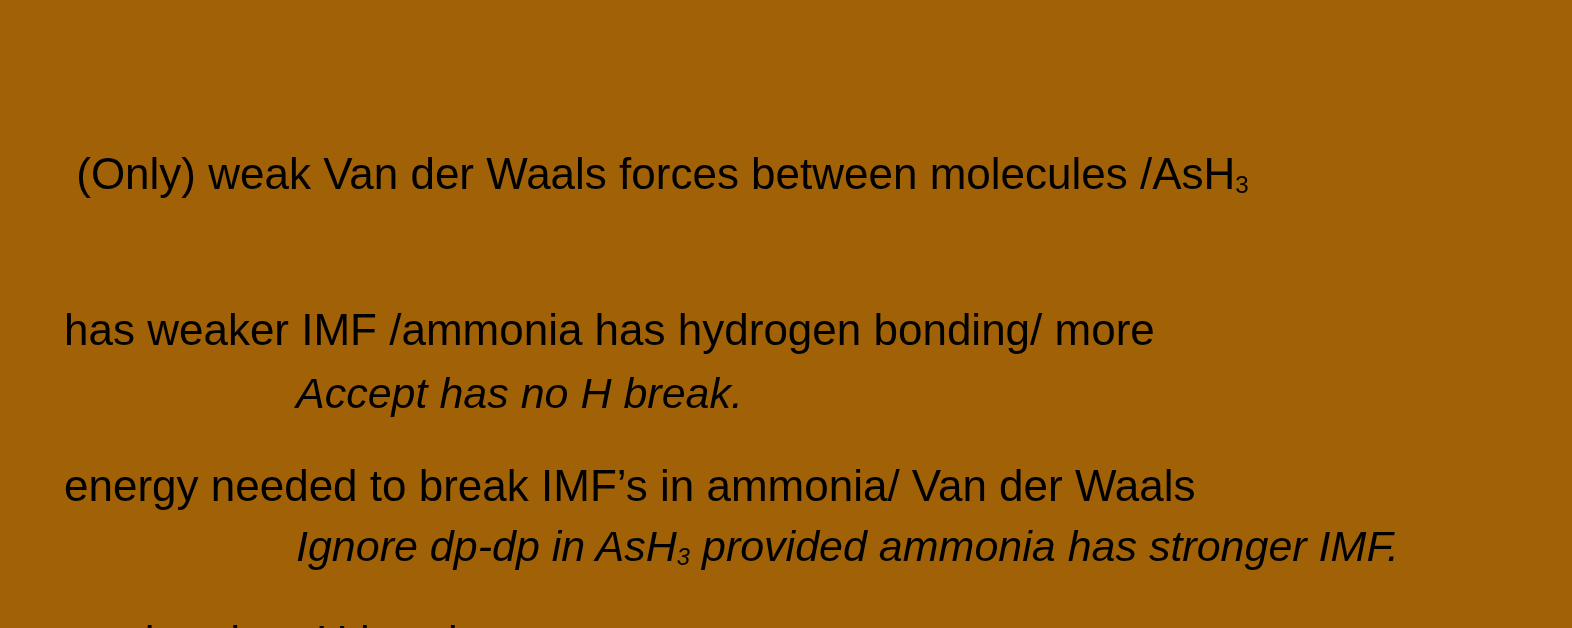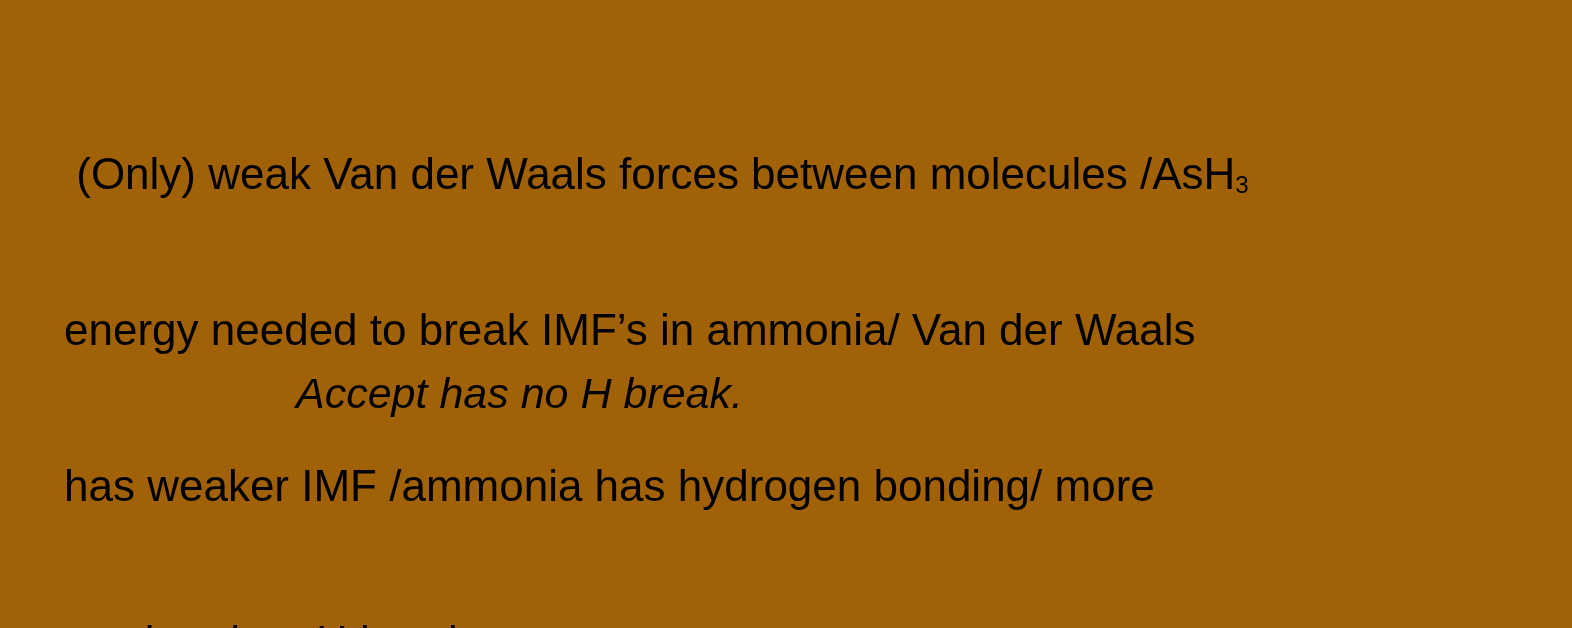--- a/index.html
+++ b/index.html
@@ -58,24 +58,25 @@
     top: 0.18em;
   }
 </style>
 </head>
 <body>
 
 <div class="doc">
 
   <div class="answer-block">
     <span class="answer-line"><span> (Only) weak Van der Waals forces between molecules /AsH</span><sub class="chem-sub">3</sub></span>
+    <span class="answer-line">has weaker IMF /ammonia has hydrogen bonding/ more</span>
     <span class="answer-line">energy needed to break IMF’s in ammonia/ Van der Waals</span>
-    <span class="answer-line">has weaker IMF /ammonia has hydrogen bonding/ more</span>
     <span class="answer-line">weaker than H bonds;</span>
   </div>
 
   <div class="notes-block">
     <span class="note-line">Accept has no H break.</span>
+    <span class="note-line"><span>Ignore dp-dp in AsH</span><sub class="chem-sub">3</sub><span> provided ammonia has stronger IMF.</span></span>
     
     
   </div>
 
 </div>
 
 </body></html>

